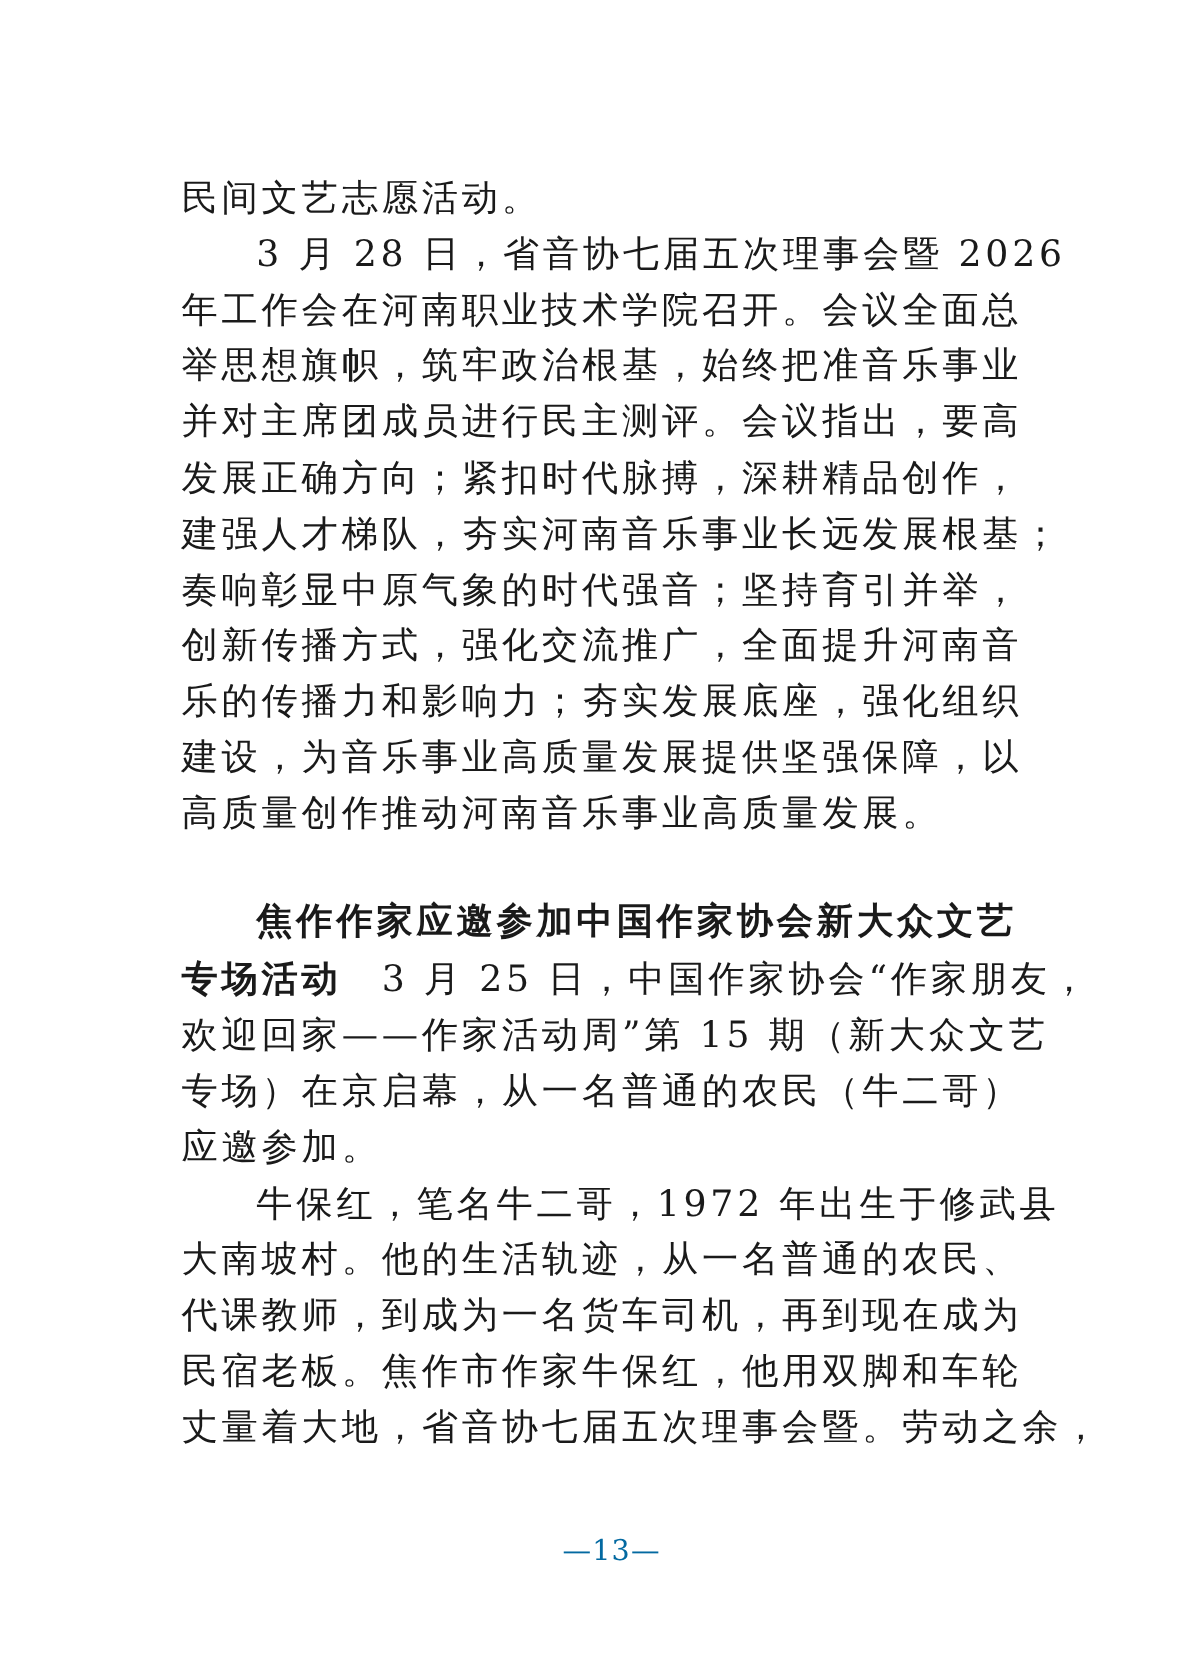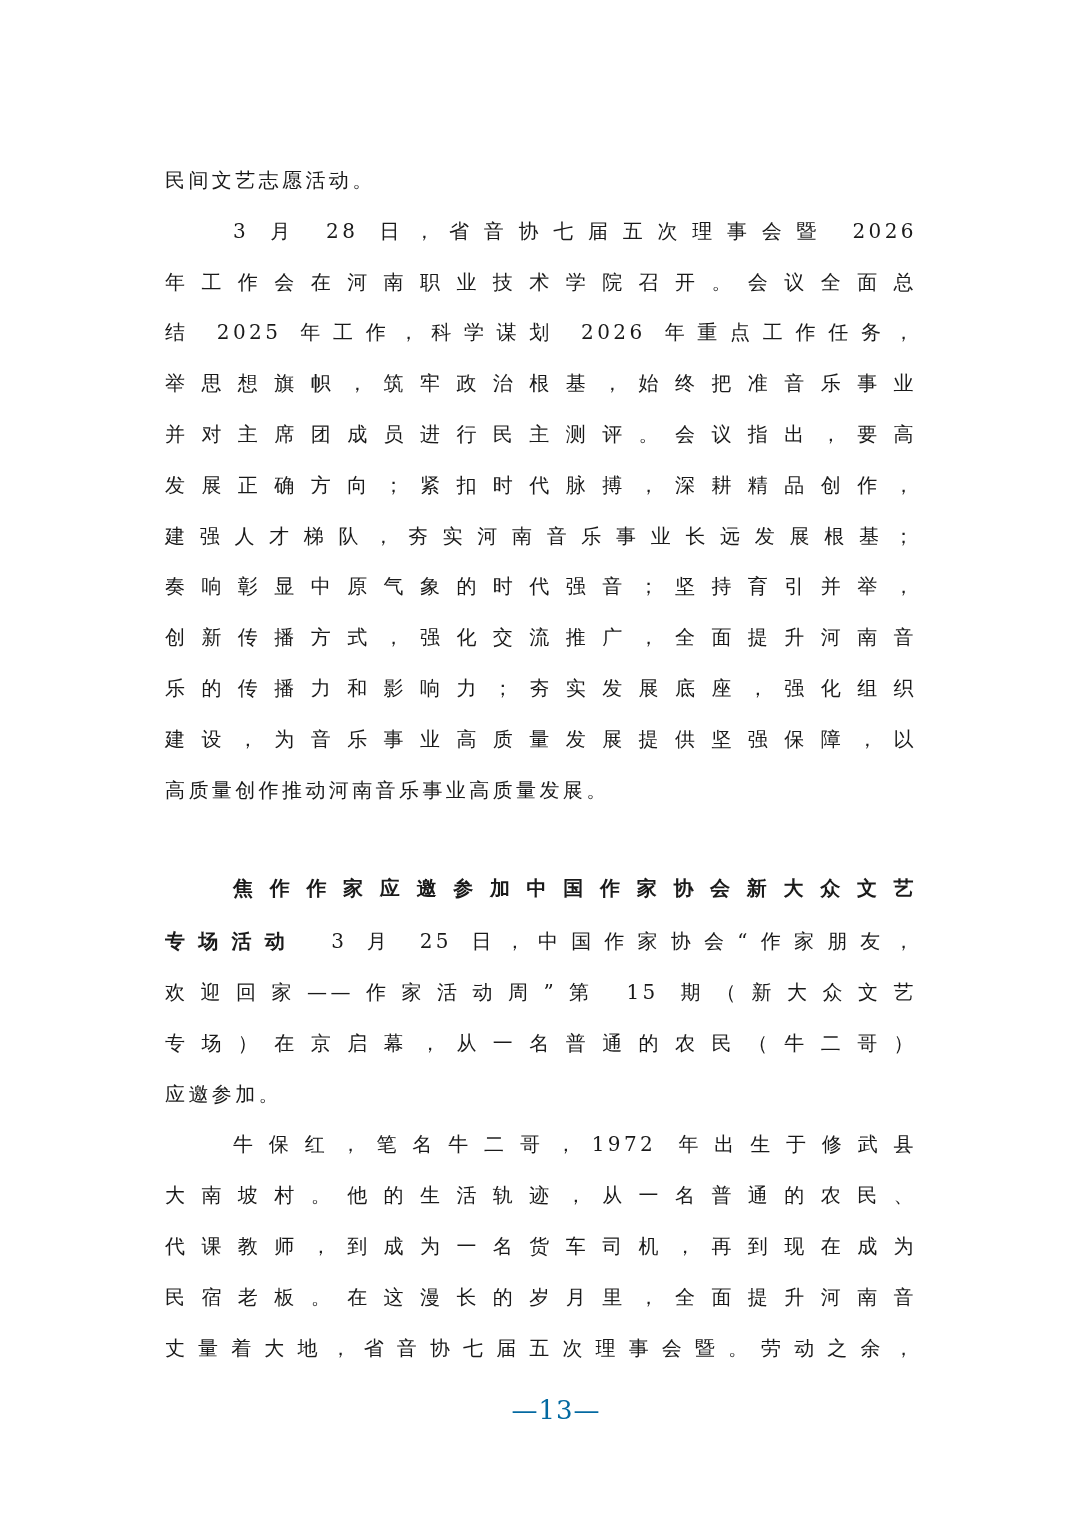--- a/index.html
+++ b/index.html
@@ -17,21 +17,21 @@
     }
     .page {
       position: absolute;
       left: 165px;
       top: 155px;
       width: 752px;
     }
     .line {
       height: 50.8px;
       line-height: 50.8px;
-      font-size: 20px;
+      font-size: 33px;
       white-space: nowrap;
       letter-spacing: 3.4px;
       display: flex;
       justify-content: space-between;
       align-items: center;
     }
     .line span.t {
       display: block;
       width: 100%;
       text-align: justify;
@@ -62,23 +62,20 @@
 <div class="page">
   <div>
     <div class="line last">
         <span class="t">民间文艺志愿活动。</span>
       </div>
     <div class="line indent">
         <span class="t">3 月 28 日，省音协七届五次理事会暨 2026</span>
       </div>
     <div class="line">
         <span class="t">年工作会在河南职业技术学院召开。会议全面总</span>
-      </div>
-    <div class="line">
-        <span class="t">结 2025 年工作，科学谋划 2026 年重点工作任务，</span>
       </div>
     <div class="line">
         <span class="t">举思想旗帜，筑牢政治根基，始终把准音乐事业</span>
       </div>
     <div class="line">
         <span class="t">并对主席团成员进行民主测评。会议指出，要高</span>
       </div>
     <div class="line">
         <span class="t">发展正确方向；紧扣时代脉搏，深耕精品创作，</span>
       </div>
@@ -123,21 +120,21 @@
     <div class="line indent">
         <span class="t">牛保红，笔名牛二哥，1972 年出生于修武县</span>
       </div>
     <div class="line">
         <span class="t">大南坡村。他的生活轨迹，从一名普通的农民、</span>
       </div>
     <div class="line">
         <span class="t">代课教师，到成为一名货车司机，再到现在成为</span>
       </div>
     <div class="line">
-        <span class="t">民宿老板。在这漫长的岁月里，全面提升河南音</span>
+        <span class="t">民宿老板。焦作市作家牛保红，他用双脚和车轮</span>
       </div>
     <div class="line">
         <span class="t">丈量着大地，省音协七届五次理事会暨。劳动之余，</span>
       </div>
   </div>
 </div>
 
 <div class="page-number">—13—</div>
 
 </body></html>

